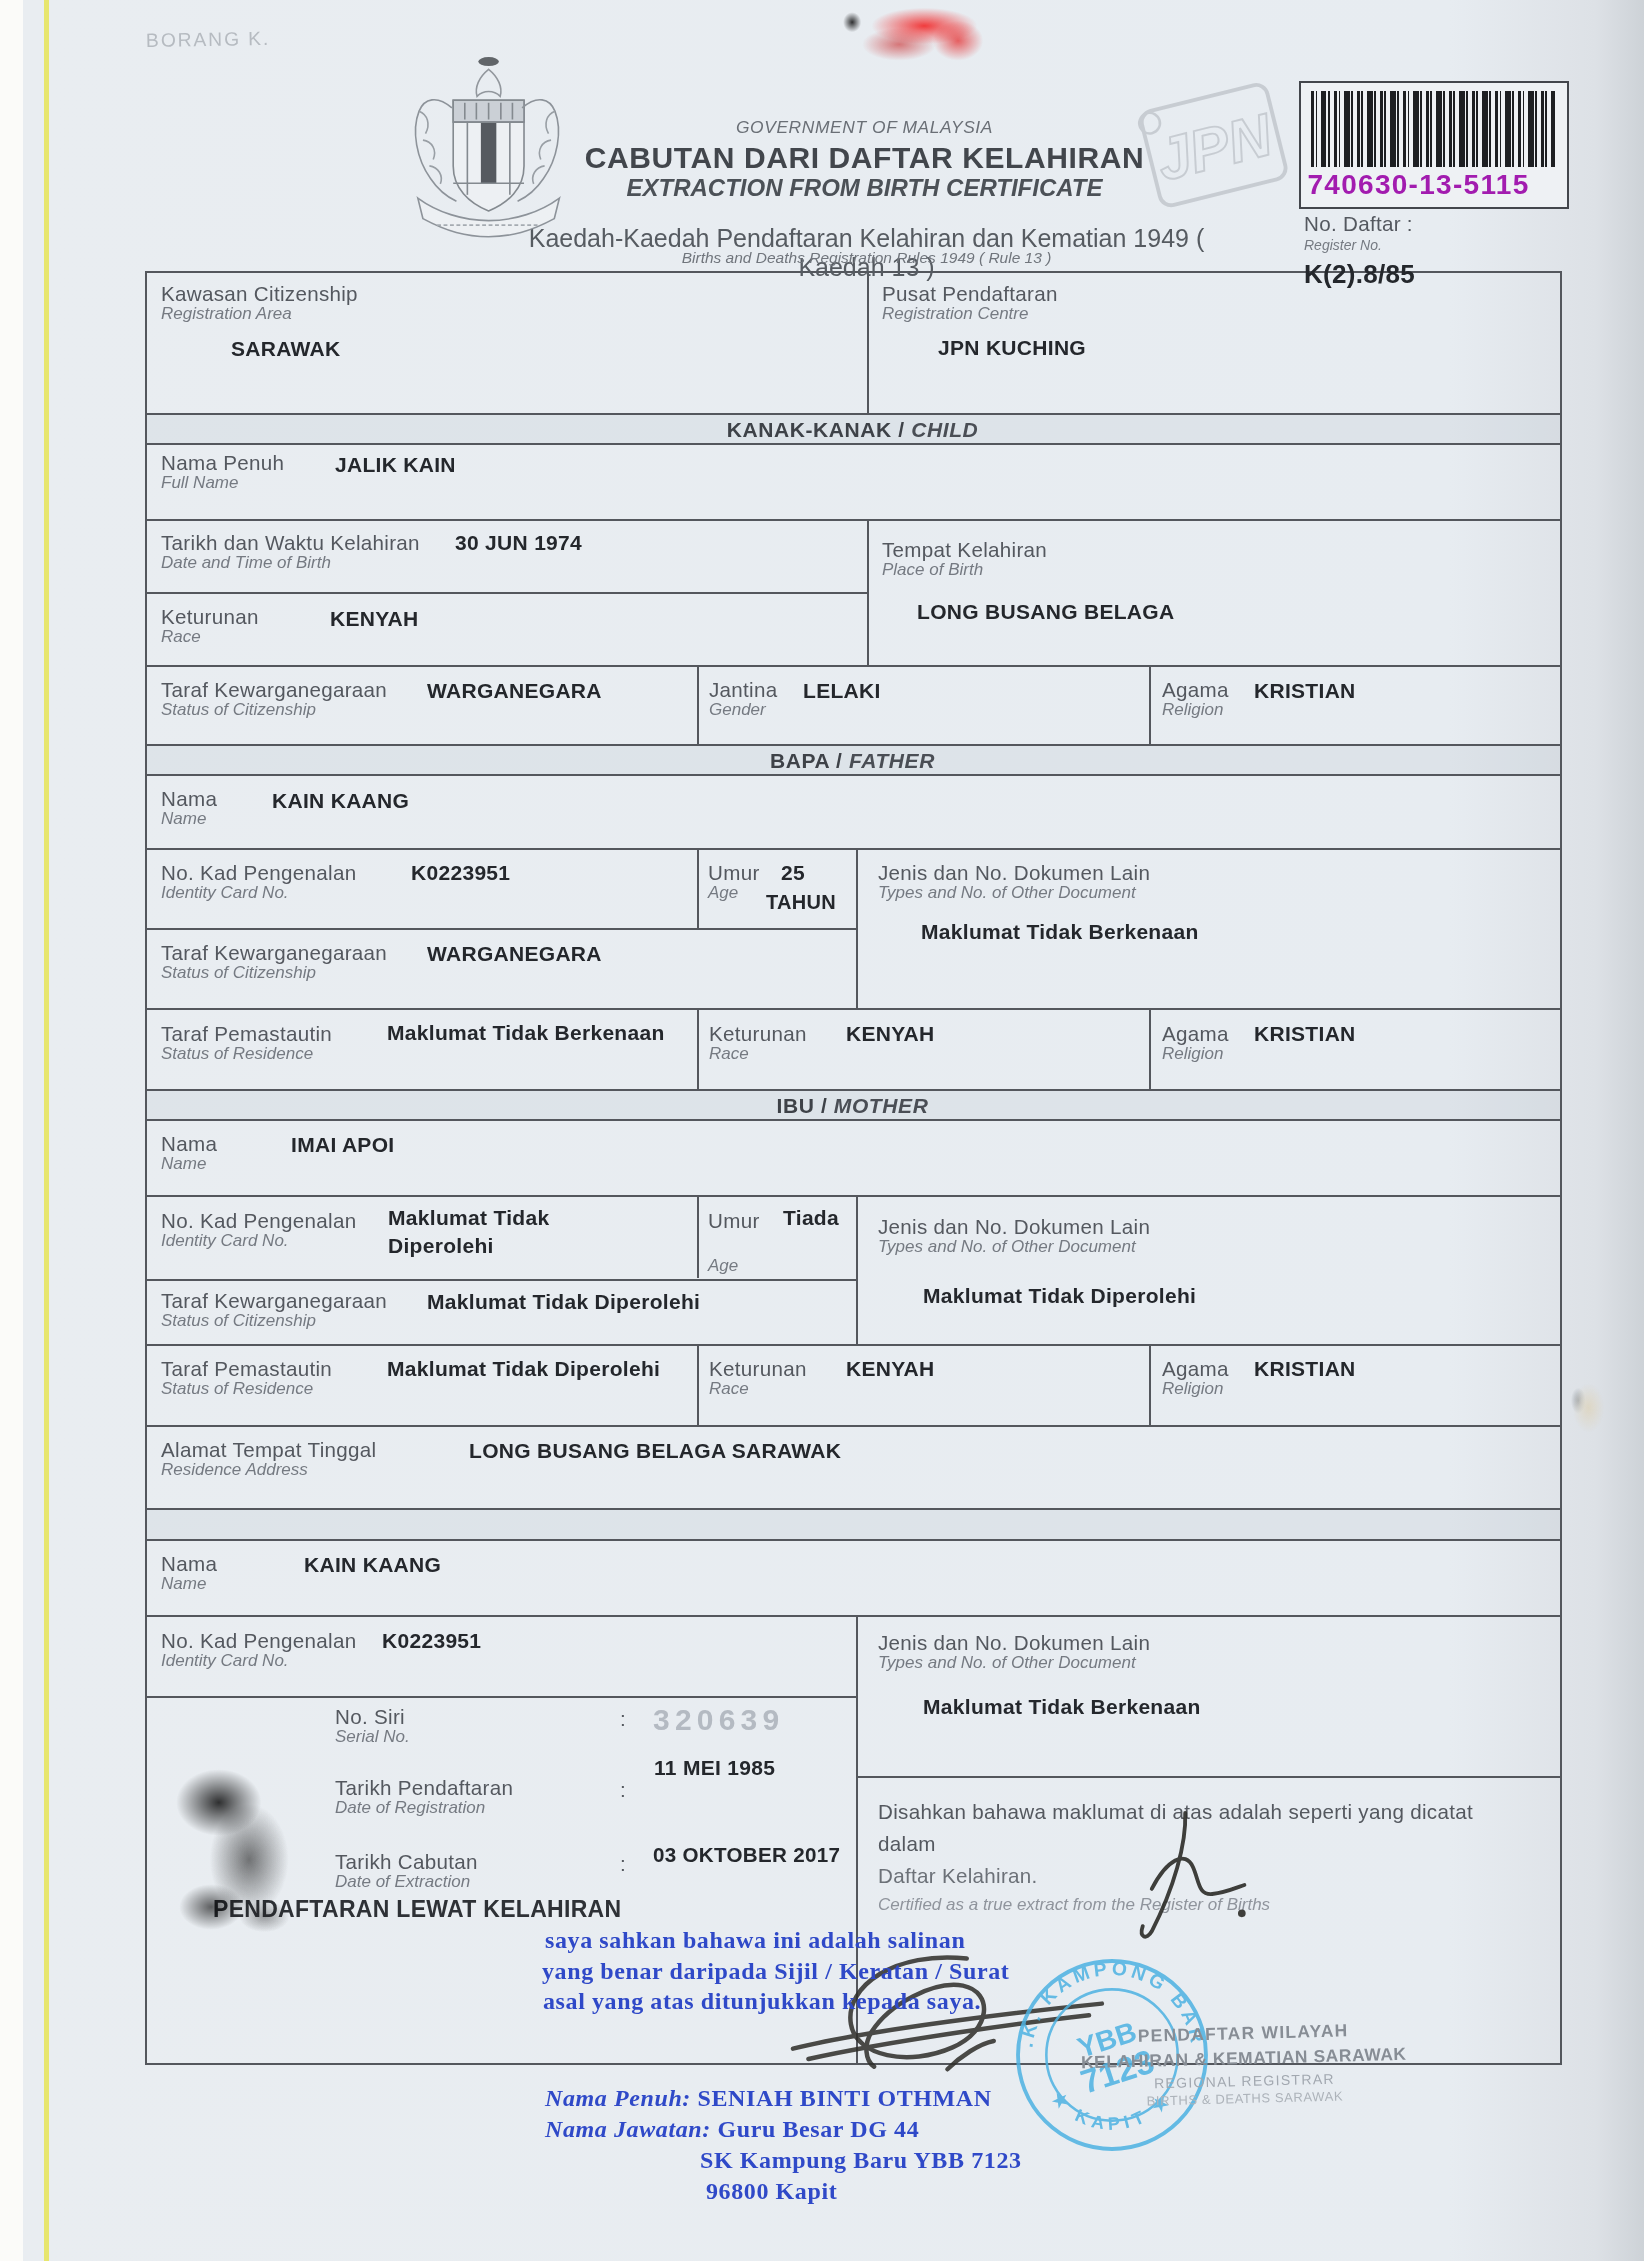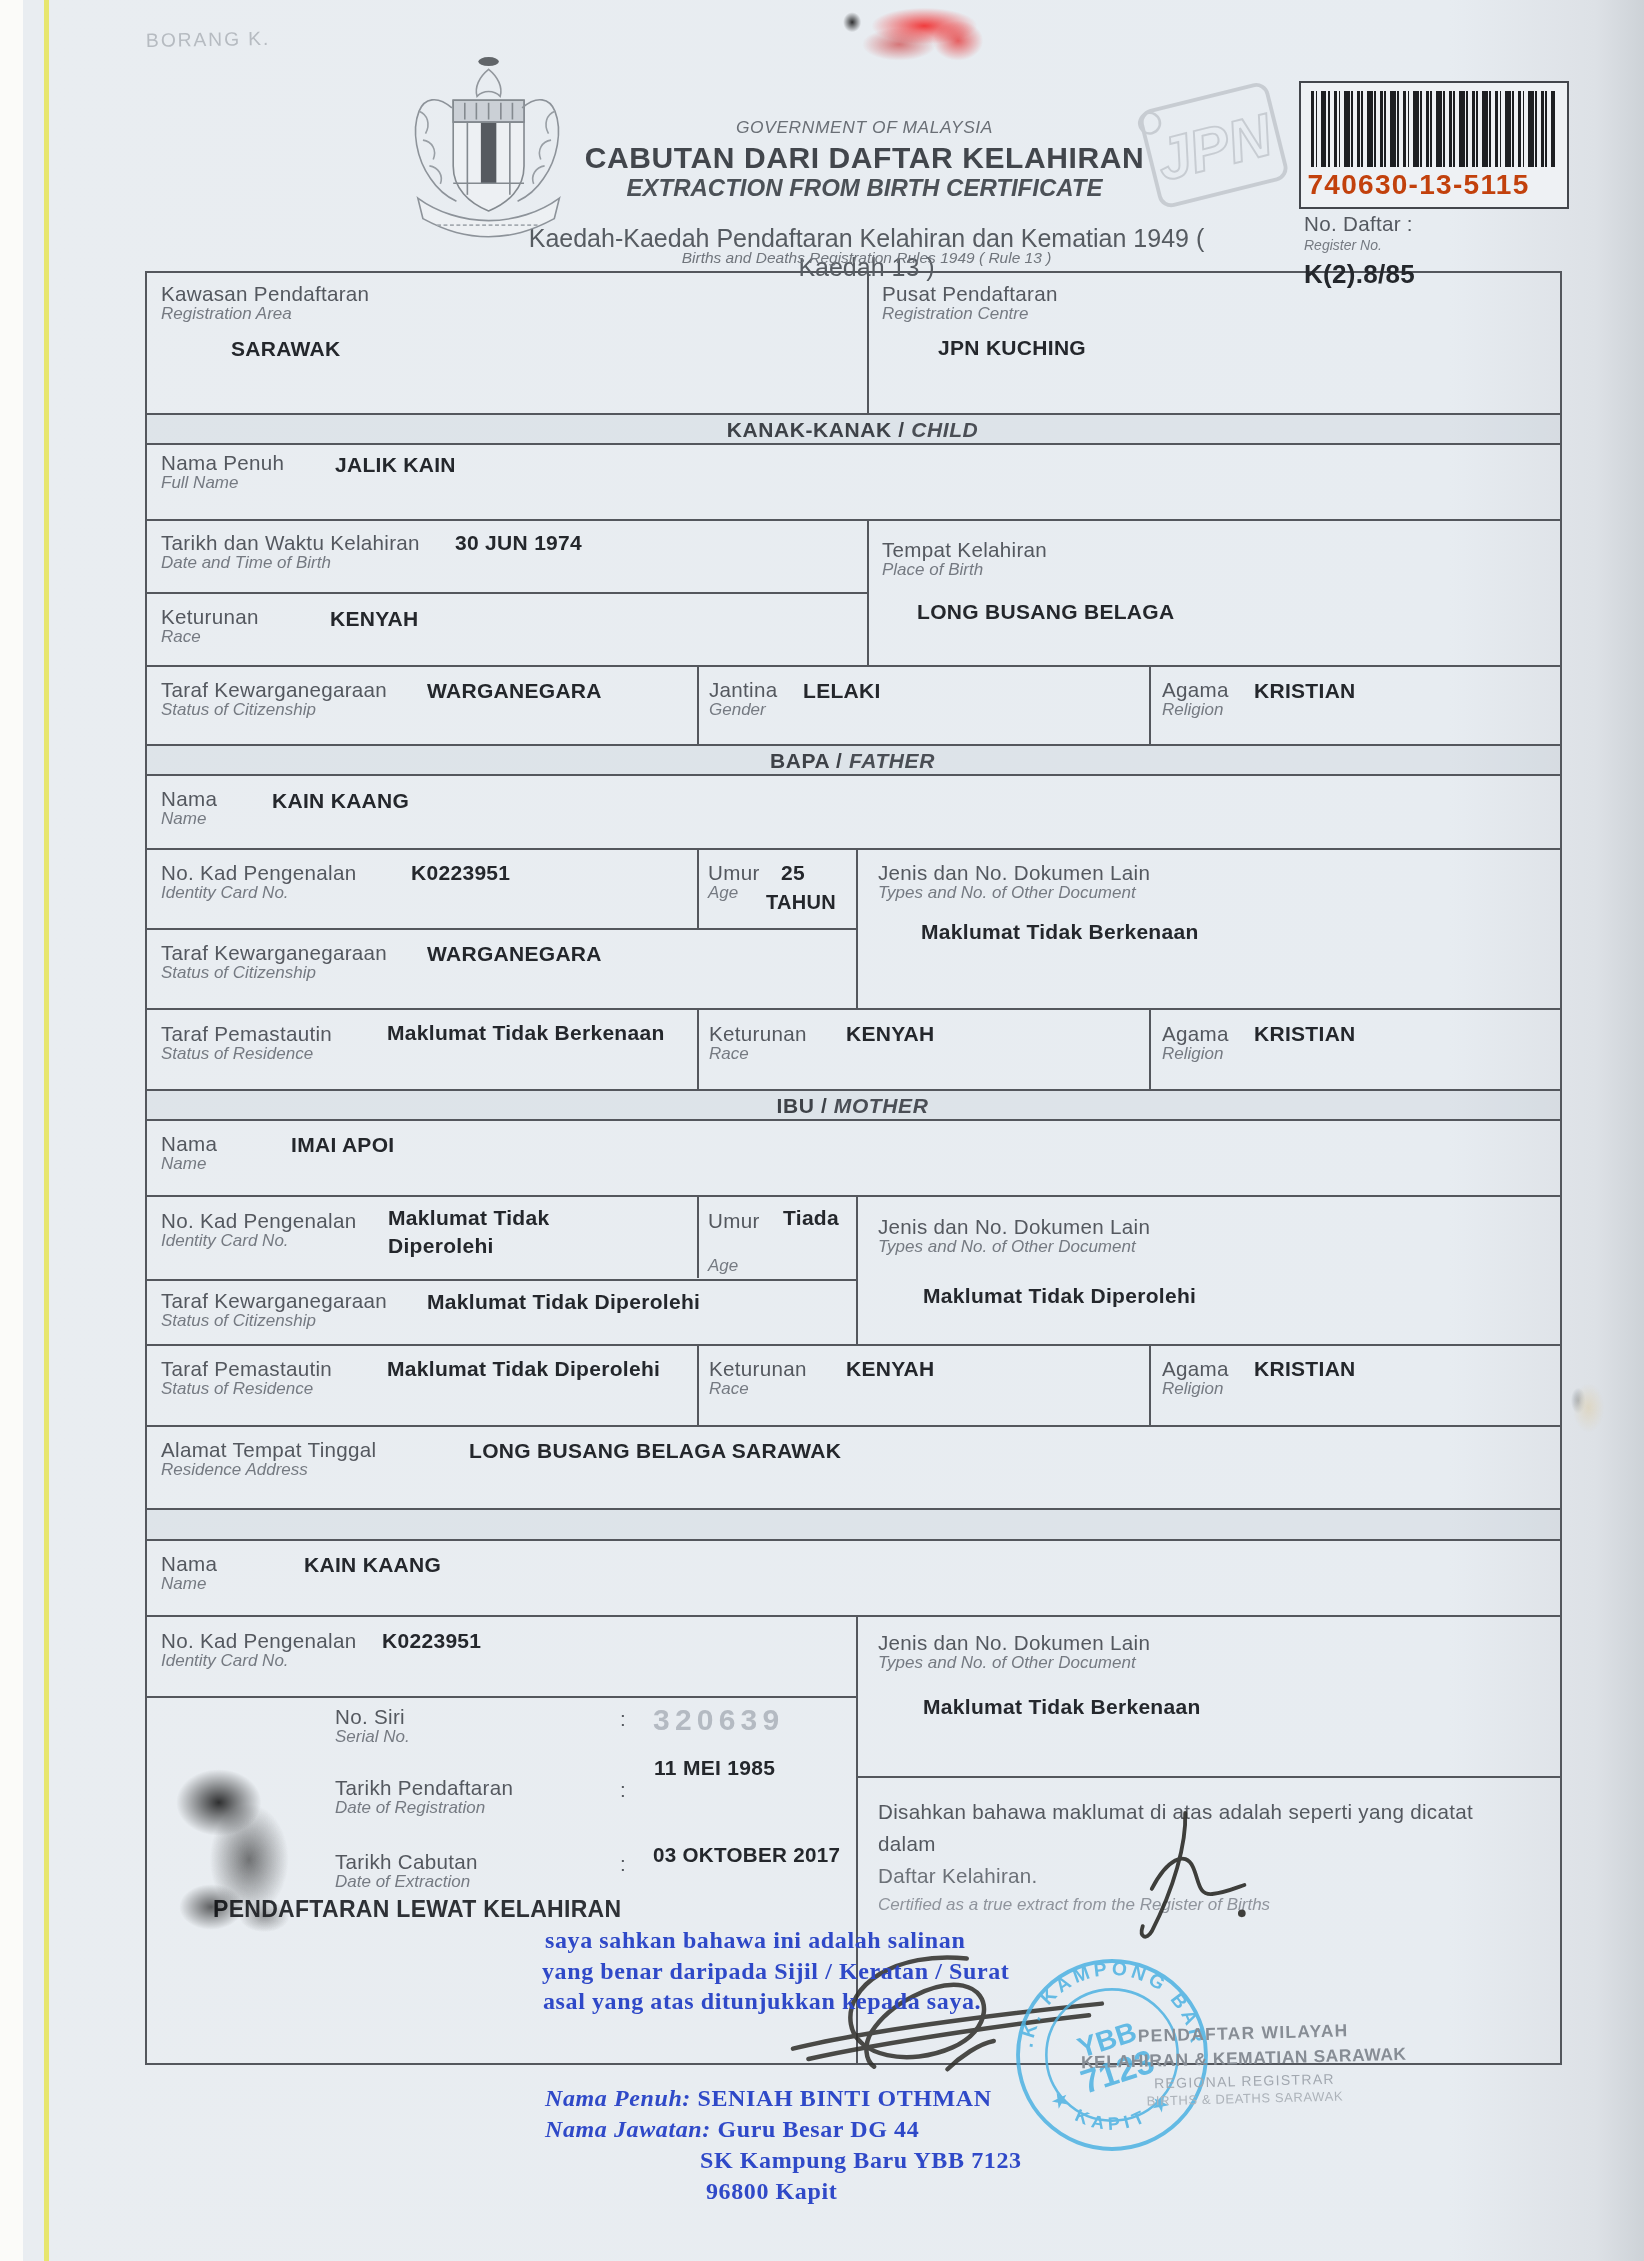--- a/index.html
+++ b/index.html
@@ -88,21 +88,21 @@
     <g transform="rotate(-14 130 120)" opacity="0.5">
       <rect x="30" y="30" width="200" height="150" rx="18" fill="none" stroke="#a9aeb5" stroke-width="6"></rect>
       <circle cx="42" cy="48" r="16" fill="none" stroke="#a9aeb5" stroke-width="4"></circle>
       <text x="130" y="140" text-anchor="middle" font-family="Liberation Sans, sans-serif" font-size="92" font-weight="bold" font-style="italic" fill="none" stroke="#a9aeb5" stroke-width="3">JPN</text>
     </g>
   </svg>
 
   <div style="position:absolute;left:1299px;top:81px;width:266px;height:124px;border:2.6px solid #43464c;background:#eef1f4;z-index:3;">
     <div style="position:absolute;left:10.3px;top:7.7px;width:244px;height:76px;
       background:repeating-linear-gradient(90deg,#1d1f22 0 2.6px,transparent 2.6px 4.5px,#1d1f22 4.5px 6.4px,transparent 6.4px 10.3px,#1d1f22 10.3px 15.5px,transparent 15.5px 17.4px,#1d1f22 17.4px 18.7px,transparent 18.7px 23px);"></div>
-    <div style="position:absolute;left:6.4px;top:86px;font-size:28px;font-weight:bold;color:#c2410c;letter-spacing:1.3px;">740630-13-5115</div>
+    <div style="position:absolute;left:6.4px;top:86px;font-size:28px;font-weight:bold;color:#a21caf;letter-spacing:1.3px;">740630-13-5115</div>
   </div>
   <div class="lab" style="left:1304px;top:214px;">
     <span class="l">No. Daftar :</span>
     <span class="e" style="font-size:14px;margin-top:3.2px;">Register No.</span>
   </div>
   <div class="val" style="left:1304px;top:257px;font-size:26px;">K(2).8/85</div>
 
   <div class="hl" style="left:145px;top:271px;width:1415px;"></div>
   <div class="hl" style="left:145px;top:413px;width:1415px;"></div>
   <div class="hl" style="left:145px;top:443px;width:1415px;"></div>
@@ -152,21 +152,21 @@
     <span>KANAK-KANAK /</span>
     <span class="it">CHILD</span></div>
   <div class="bandtitle" style="top:749px;">
     <span>BAPA /</span>
     <span class="it">FATHER</span></div>
   <div class="bandtitle" style="top:1094px;">
     <span>IBU /</span>
     <span class="it">MOTHER</span></div>
 
   <div class="lab" style="left:161px;top:284px;">
-    <span class="l">Kawasan Pendaftaran</span>
+    <span class="l">Kawasan Citizenship</span>
     <span class="e">Registration Area</span>
     </div>
   <div class="val" style="left:231px;top:335px;">SARAWAK</div>
   <div class="lab" style="left:882px;top:284px;">
     <span class="l">Pusat Pendaftaran</span>
     <span class="e">Registration Centre</span>
     </div>
   <div class="val" style="left:938px;top:334px;">JPN KUCHING</div>
 
   <div class="lab" style="left:161px;top:453px;">

